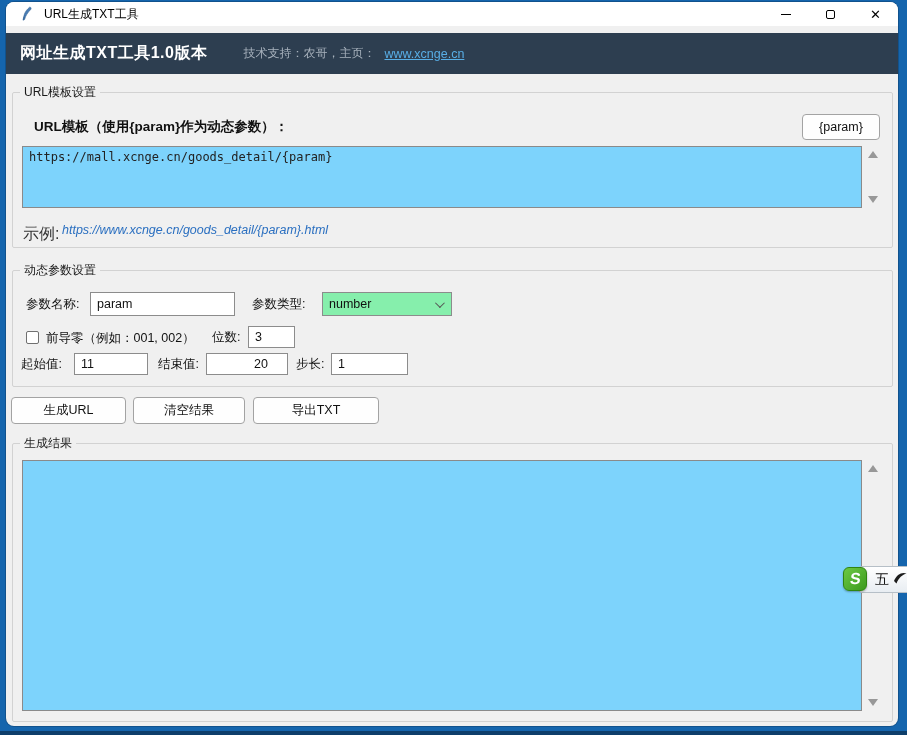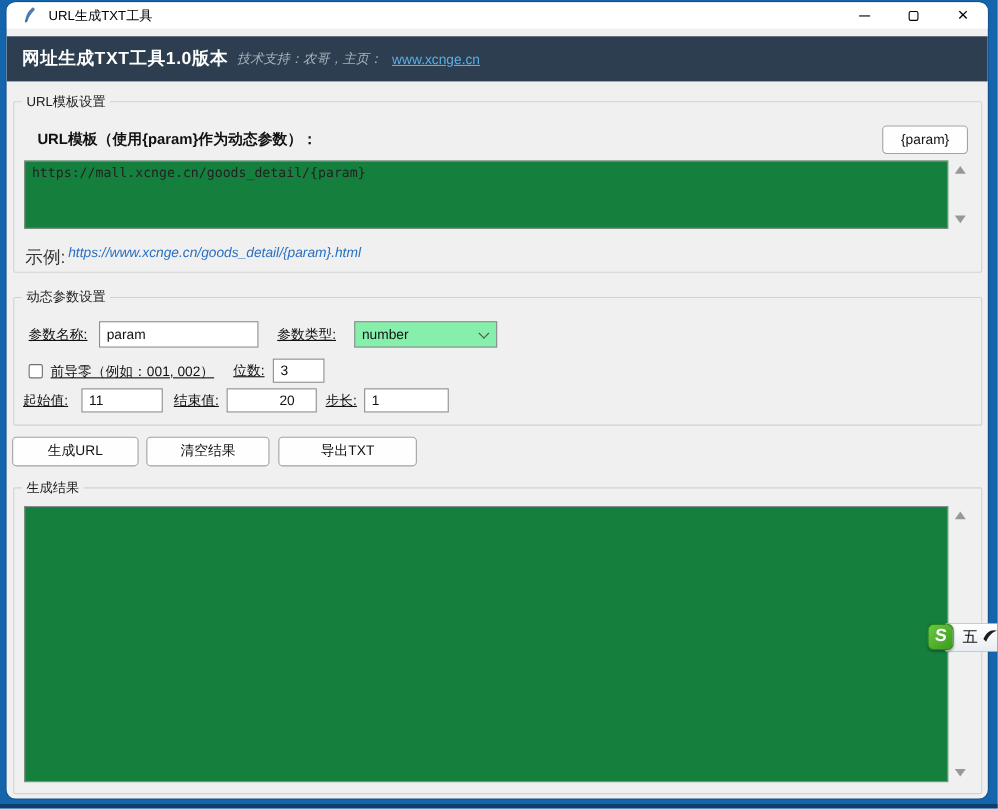--- a/index.html
+++ b/index.html
@@ -27,47 +27,47 @@
   .tb-title { margin-left:9px; font-size:12px; color:#000; }
   .win-controls { margin-left:auto; display:flex; height:100%; }
   .win-btn { width:45px; height:100%; display:flex; align-items:center; justify-content:center; background:transparent; border:none; cursor:pointer; }
   .glyph-min { width:10px; height:1px; background:#000; display:block; }
   .glyph-max { width:9px; height:9px; border:1px solid #000; border-radius:2px; display:block; }
   .glyph-close { font-size:13px; color:#000; line-height:1; font-family:"DejaVu Sans", sans-serif; }
 
   
   .appheader { position:absolute; left:0; top:31px; width:100%; height:41px; background:#2d3e50; display:flex; align-items:center; }
   .appheader .brand { margin-left:14px; font-size:16px; font-weight:bold; color:#ffffff; letter-spacing:.5px; }
-  .appheader .support { margin-left:8px; font-size:12px; color:#a8b2bd;font-style:italic; }
+  .appheader .support { margin-left:36px; font-size:12px; color:#a8b2bd; }
   .appheader .homelink { margin-left:9px; font-size:12.5px; color:#58aee6; text-decoration:underline; cursor:pointer; }
 
   
   .group { position:absolute; border:1px solid #d2d2d2; border-radius:2px; background:transparent; }
   .g1 { left:6px; top:90px; width:881px; height:156px; }
   .g2 { left:6px; top:268px; width:881px; height:117px; }
   .g3 { left:6px; top:441px; width:881px; height:279px; }
   .group-label { position:absolute; background:#f0f0f0; padding:0 4px; font-size:12px; color:#1a1a1a; line-height:14px; }
   .gl1 { left:14px; top:83px; }
   .gl2 { left:14px; top:261px; }
   .gl3 { left:14px; top:434px; }
 
   .abs { position:absolute; }
-  .lbl { font-size:12.5px; color:#111; white-space:nowrap;text-decoration:underline; }
+  .lbl { font-size:12.5px; color:#111; white-space:nowrap; }
   .lbl24 { line-height:24px; } .lbl22 { line-height:22px; } .lbl20 { line-height:20px; }
 
   .field-label { left:28px; top:116px; font-size:13.5px; font-weight:bold; color:#111; }
 
   .btn {
     background:#fefefe; border:1px solid #a3a3a3; border-radius:4px;
     font-family:"Liberation Sans", sans-serif; font-size:12.5px; color:#111; cursor:pointer;
   }
   .param-btn { left:796px; top:112px; width:78px; height:26px; }
 
   textarea.tpl, textarea.result {
-    border:1px solid #8a8a8a; background:#15803d; resize:none; outline:none;
+    border:1px solid #8a8a8a; background:#7dd3fc; resize:none; outline:none;
     font-family:"DejaVu Sans Mono", monospace; font-size:12px; color:#222;
     padding:3px 6px; line-height:15px;
   }
   .tpl { left:16px; top:144px; width:840px; height:62px; }
   .result { left:16px; top:458px; width:840px; height:251px; }
 
   .vscroll { position:absolute; width:17px; display:flex; flex-direction:column; justify-content:space-between; align-items:center; padding:5px 0; }
   .vs1 { left:858px; top:144px; height:62px; }
   .vs2 { left:858px; top:458px; height:251px; }
   .tri-up { width:0; height:0; border-left:5px solid transparent; border-right:5px solid transparent; border-bottom:7px solid #989898; cursor:pointer; }

